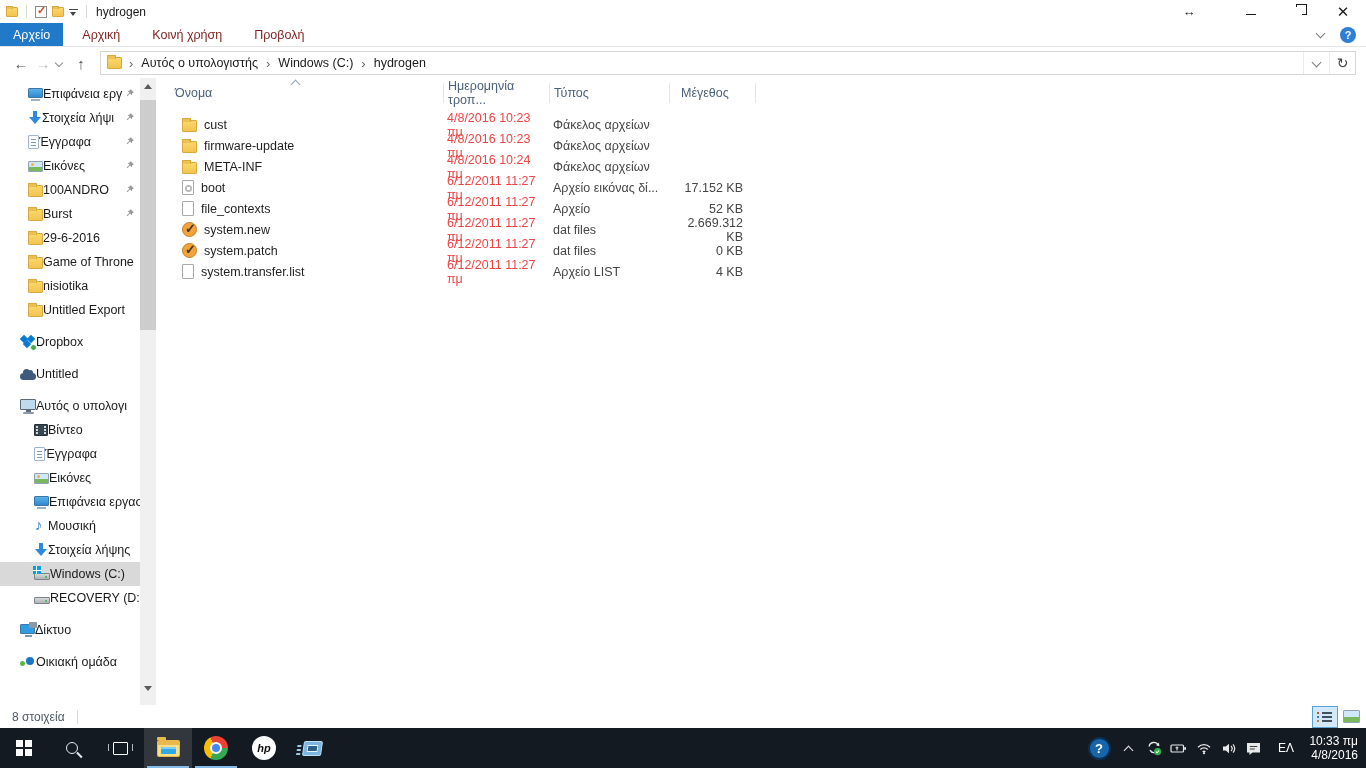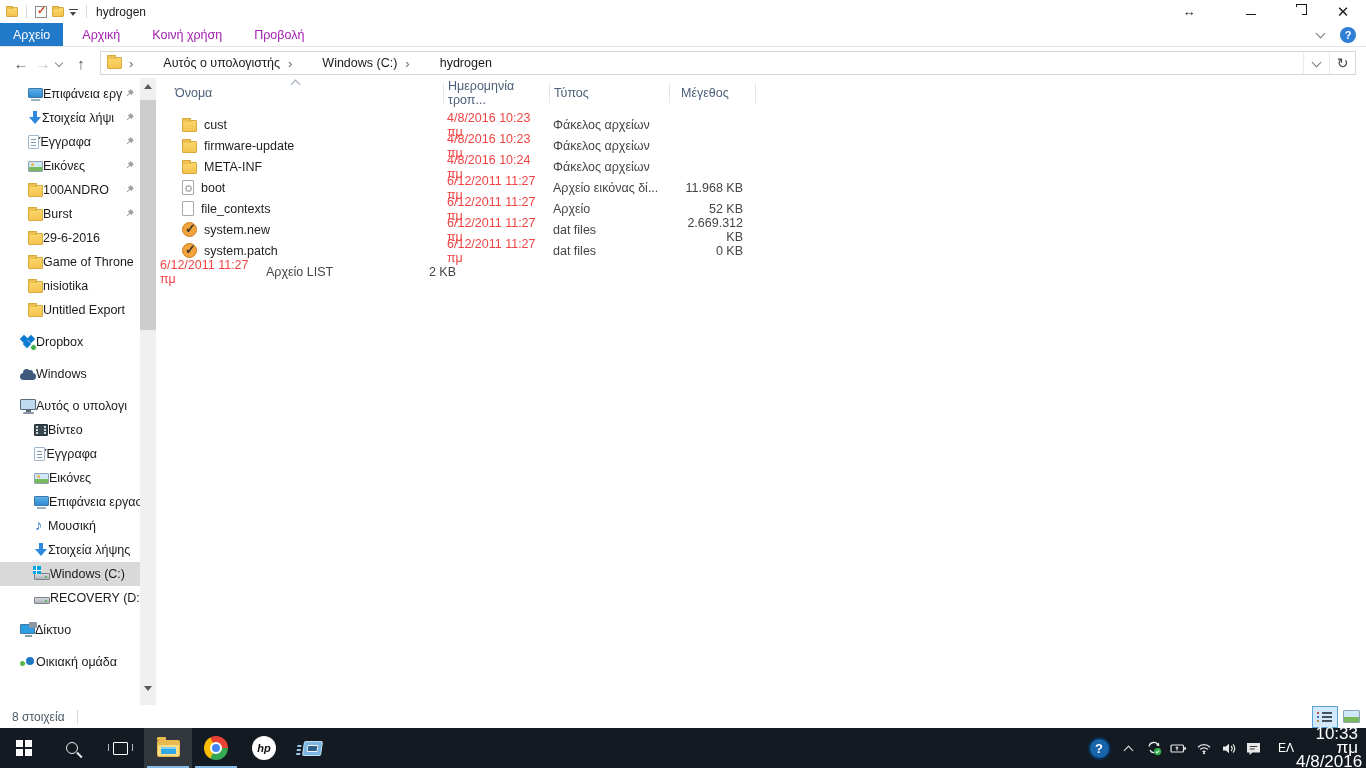--- a/index.html
+++ b/index.html
@@ -18,40 +18,40 @@
   .wc-resize { margin-right:16px; font-size:13px; }
   .wc-min i { width:10px; border-top:1px solid #1a1a1a; display:block; margin-top:6px; }
   .wc-restore i { position:relative; width:9px; height:9px; border:1px solid #1a1a1a; background:#fff; display:block; }
   .wc-restore i::before { content:""; position:absolute; left:2px; top:-4px; width:9px; height:9px; border:1px solid #1a1a1a; }
   .wc-restore i::after { content:""; position:absolute; left:-1px; top:-1px; width:9px; height:9px; background:#fff; }
   .wc-close { font-size:15px; }
 
   
   .ribbon { position:absolute; top:23px; left:0; right:0; height:24px; background:#fff;
             display:flex; align-items:stretch; border-bottom:1px solid #e6e6e6; font-size:12.5px; }
-  .rtab { padding:0 13px; display:flex; align-items:center; color:#a21caf; margin-right:6px; }
+  .rtab { padding:0 13px; display:flex; align-items:center; color:#7f1d1d; margin-right:6px; }
   .rtab.active { background:#2179ca; color:#fff; }
   .ribbon-right { margin-left:auto; display:flex; align-items:center; gap:16px; padding-right:10px; }
   .chev-down { width:7px; height:7px; border-right:1px solid #777; border-bottom:1px solid #777;
                transform:rotate(45deg); margin-top:-3px; }
   .help-circle { width:16px; height:16px; border-radius:50%; background:#2f7fd6; color:#fff;
                  font-size:11px; font-weight:bold; display:flex; align-items:center; justify-content:center; }
   .help-circle::before { content:"?"; }
 
   
   .navbar { position:absolute; top:48px; left:0; right:0; height:30px; background:#fff;
             display:flex; align-items:center; padding:0 10px; }
   .nav-arrow { font-size:15px; color:#555; width:22px; text-align:center; }
   .nav-arrow.disabled { color:#c0c0c0; }
   .nav-chev { width:6px; height:6px; border-right:1px solid #888; border-bottom:1px solid #888;
               transform:rotate(45deg); margin:0 8px 0 2px; }
   .addr-box { flex:1; height:24px; border:1px solid #d6d6d6; background:#fff; margin-left:8px;
               display:flex; align-items:center; font-size:12.5px; }
   .addr-box .ic-folder { margin:0 4px 0 6px; }
-  .crumb { padding:0 5px; white-space:nowrap;margin-left:22px; }
+  .crumb { padding:0 5px; white-space:nowrap; }
   .crumb-sep { color:#666; padding:0 3px; font-size:13px; }
   .addr-btn { width:26px; height:22px; display:flex; align-items:center; justify-content:center; border-left:1px solid #ececec; }
   .addr-btn .chev-down { margin-top:-2px; }
   .refresh-glyph { font-size:14px; color:#444; }
   .search-box { width:207px; height:24px; border:1px solid #d6d6d6; margin-left:8px;
                 display:flex; align-items:center; }
   .search-box input { flex:1; border:none; outline:none; font-size:12.5px; padding-left:8px;
                       font-family:"Liberation Sans", sans-serif; color:#333; background:transparent; }
   .search-box input::placeholder { color:#707070; opacity:1; }
   .mag { position:relative; width:8px; height:8px; border:1.5px solid #5a6b7d; border-radius:50%; margin-right:12px; }
@@ -145,21 +145,21 @@
                     box-shadow:0 4px 0 #9fc9e8, 0 8px 0 #9fc9e8; }
 
   .tray { margin-left:auto; display:flex; align-items:center; padding-right:8px; }
   .tray-item { display:flex; align-items:center; justify-content:center; width:25px; height:40px; }
   .tray-help { width:23px; height:23px; border-radius:50%; background:#1766ab; border:2px solid #0b2f52;
                color:#fff; font-size:13px; font-weight:bold; display:flex; align-items:center; justify-content:center; }
   .tray-help::before { content:"?"; }
   .tray-chev { width:7px; height:7px; border-left:1.6px solid #e8e8e8; border-top:1.6px solid #e8e8e8;
                transform:rotate(45deg); margin-top:4px; }
   .lang { color:#fff; font-size:12px; width:28px; text-align:right; }
-  .clock { color:#fff; font-size:17px; line-height:14px; text-align:right; width:62px; margin-left:2px; }
+  .clock { color:#fff; font-size:12px; line-height:14px; text-align:right; width:62px; margin-left:2px; }
 
   
   .ic { display:inline-block; position:relative; flex:none; }
   .ic-folder { width:15px; height:12px; background:linear-gradient(#fbd76c,#f3c44f);
                border:1px solid #d8a93c; border-radius:1px; margin-top:2px; }
   .ic-folder::before { content:""; position:absolute; top:-3px; left:-1px; width:7px; height:3px;
                background:#eec051; border:1px solid #d8a93c; border-bottom:none; border-radius:1px 1px 0 0; }
   .ic-desktop { width:15px; height:10px; background:linear-gradient(#5ab1e8,#2f8bd0);
                 border:1px solid #3c77a8; border-radius:1px; margin-top:-2px; }
   .ic-desktop::after { content:""; position:absolute; left:2px; bottom:-4px; width:9px; height:2px;
@@ -349,21 +349,21 @@
 
       <div class="sb-item lvl-root gap">
         <span class="ic ic-dropbox">
             <i class="db-mid"></i>
             <i class="db-badge"></i>
           </span>
         <span class="sb-label">Dropbox</span>
       </div>
       <div class="sb-item lvl-root gap">
         <span class="ic ic-cloud"></span>
-        <span class="sb-label">Windows</span>
+        <span class="sb-label">Untitled</span>
       </div>
       <div class="sb-item lvl-root gap">
         <span class="ic ic-pc"></span>
         <span class="sb-label">Αυτός ο υπολογι</span>
       </div>
       <div class="sb-item lvl-ch">
         <span class="ic ic-film"></span>
         <span class="sb-label">Βίντεο</span>
       </div>
       <div class="sb-item lvl-ch">
@@ -452,21 +452,21 @@
           <div class="cell c-type">Φάκελος αρχείων</div>
           <div class="cell c-size"></div>
         </div>
         <div class="frow">
           <div class="cell c-name">
               <span class="ic f-page f-disc fic"></span>
               <span>boot</span>
             </div>
           <div class="cell c-date">6/12/2011 11:27 πμ</div>
           <div class="cell c-type">Αρχείο εικόνας δί...</div>
-          <div class="cell c-size">11.968 KB</div>
+          <div class="cell c-size">17.152 KB</div>
         </div>
         <div class="frow">
           <div class="cell c-name">
               <span class="ic f-page fic"></span>
               <span>file_contexts</span>
             </div>
           <div class="cell c-date">6/12/2011 11:27 πμ</div>
           <div class="cell c-type">Αρχείο</div>
           <div class="cell c-size">52 KB</div>
         </div>
@@ -482,23 +482,27 @@
         <div class="frow">
           <div class="cell c-name">
               <span class="ic f-check fic"></span>
               <span>system.patch</span>
             </div>
           <div class="cell c-date">6/12/2011 11:27 πμ</div>
           <div class="cell c-type">dat files</div>
           <div class="cell c-size">0 KB</div>
         </div>
         <div class="frow">
+          <div class="cell c-name">
+              <span class="ic f-page fic"></span>
+              <span>system.transfer.list</span>
+            </div>
           <div class="cell c-date">6/12/2011 11:27 πμ</div>
           <div class="cell c-type">Αρχείο LIST</div>
-          <div class="cell c-size">2 KB</div>
+          <div class="cell c-size">4 KB</div>
         </div>
       </div>
     </div>
   </div>
 
   <div class="statusbar">
     <span>8 στοιχεία</span>
     <span class="stat-sep"></span>
     <div class="view-btns">
       <span class="vb vb-details">

